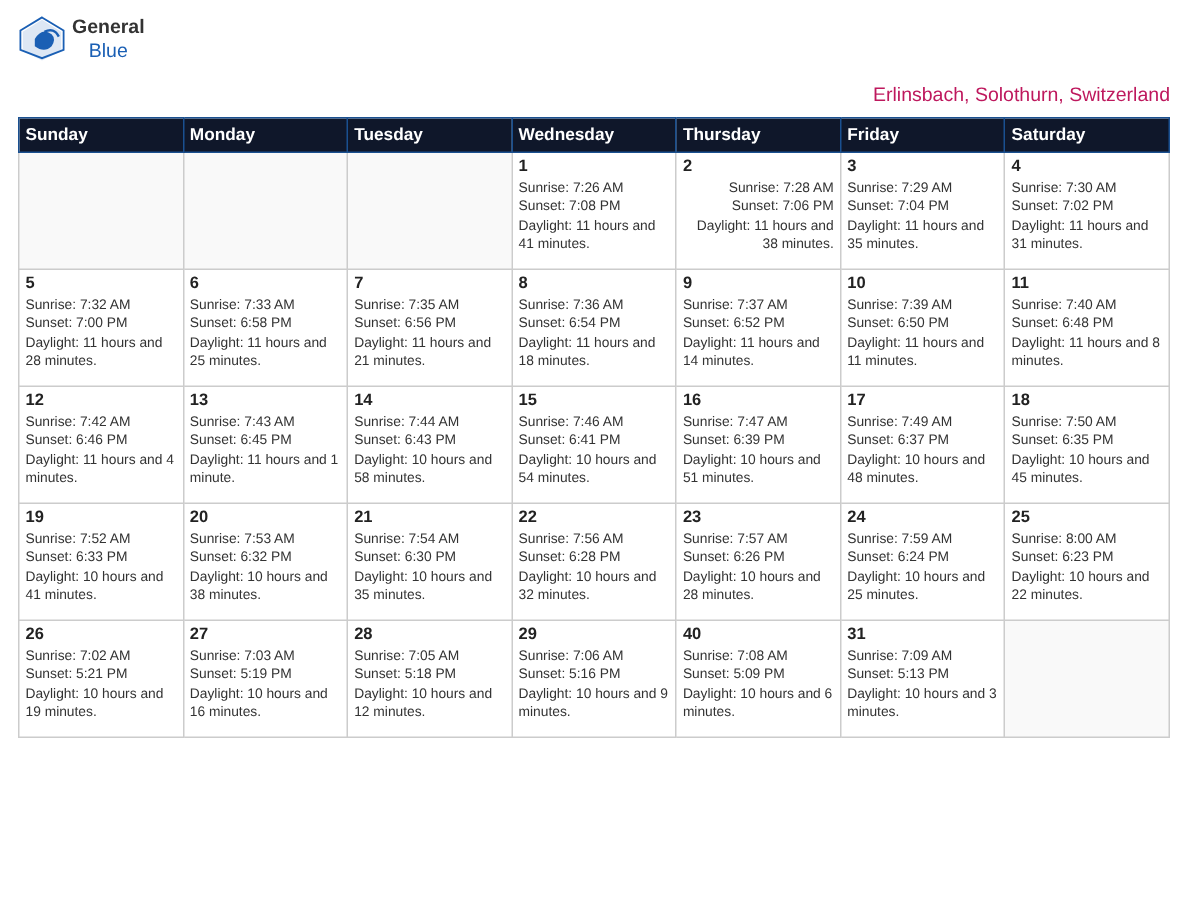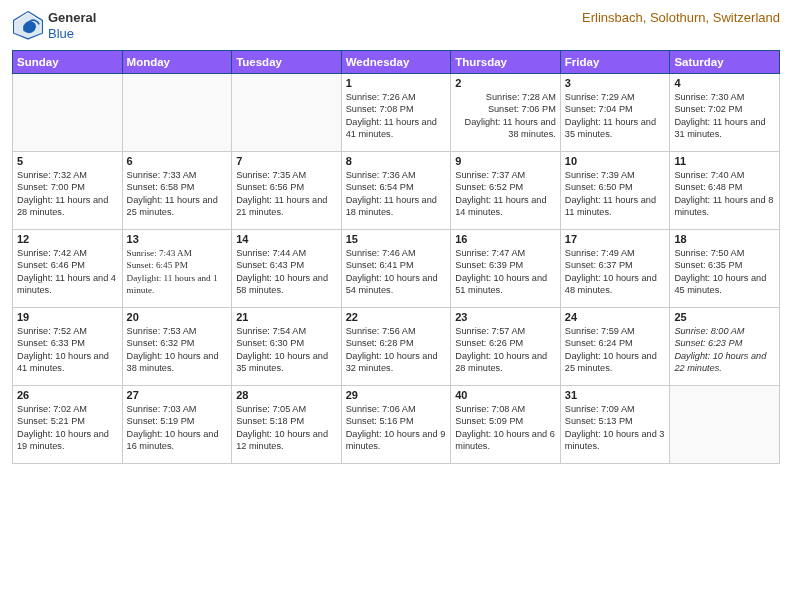--- a/index.html
+++ b/index.html
@@ -18,20 +18,21 @@
     .header {
       display: flex;
       justify-content: space-between;
       align-items: flex-start;
       margin-bottom: 8px;
     }
     .logo {
       display: flex;
       align-items: center;
       gap: 4px;
+      text-align: center;
     }
     .logo-text {
       font-size: 13px;
       line-height: 1.2;
     }
     .logo-text .general { color: #333; font-weight: bold; }
     .logo-text .blue { color: #1a5fb4; font-weight: normal; }
     .logo-icon {
       width: 32px;
       height: 32px;
@@ -39,29 +40,30 @@
     .title-block {
       text-align: right;
     }
     .month-title {
       font-size: 28px;
       font-weight: normal;
       color: #222;
     }
     .location {
       font-size: 13px;
-      color: #a16207;
+      color: #be185d;
+      margin-top: 45px;
     }
     .calendar {
       width: 100%;
       border-collapse: collapse;
       border: 1px solid #ccc;
     }
     .calendar th {
-      background-color: #8b5cf6;
+      background-color: #0f172a;
       color: white;
       font-size: 11.5px;
       font-weight: bold;
       padding: 5px 4px;
       border: 1px solid #1a5090;
       text-align: left;
     }
     .calendar td {
       width: calc(100% / 7);
       vertical-align: top;
@@ -203,21 +205,21 @@
         </tr>
         <tr>
           <td>
             <span class="day-num">12</span>
             <div class="cell-text" style="white-space: pre-line;">Sunrise: 7:42 AM
 Sunset: 6:46 PM
 Daylight: 11 hours and 4 minutes.</div>
           </td>
           <td>
             <span class="day-num">13</span>
-            <div class="cell-text" style="white-space: pre-line; font-family: Liberation Serif, serif;">Sunrise: 7:43 AM
+            <div class="cell-text" style="white-space: pre-line;">Sunrise: 7:43 AM
 Sunset: 6:45 PM
 Daylight: 11 hours and 1 minute.</div>
           </td>
           <td>
             <span class="day-num">14</span>
             <div class="cell-text" style="white-space: pre-line;">Sunrise: 7:44 AM
 Sunset: 6:43 PM
 Daylight: 10 hours and 58 minutes.</div>
           </td>
           <td>
@@ -277,21 +279,21 @@
 Daylight: 10 hours and 28 minutes.</div>
           </td>
           <td>
             <span class="day-num">24</span>
             <div class="cell-text" style="white-space: pre-line;">Sunrise: 7:59 AM
 Sunset: 6:24 PM
 Daylight: 10 hours and 25 minutes.</div>
           </td>
           <td>
             <span class="day-num">25</span>
-            <div class="cell-text" style="white-space: pre-line; font-style: italic;">Sunrise: 8:00 AM
+            <div class="cell-text" style="white-space: pre-line;">Sunrise: 8:00 AM
 Sunset: 6:23 PM
 Daylight: 10 hours and 22 minutes.</div>
           </td>
         </tr>
         <tr>
           <td>
             <span class="day-num">26</span>
             <div class="cell-text" style="white-space: pre-line;">Sunrise: 7:02 AM
 Sunset: 5:21 PM
 Daylight: 10 hours and 19 minutes.</div>

